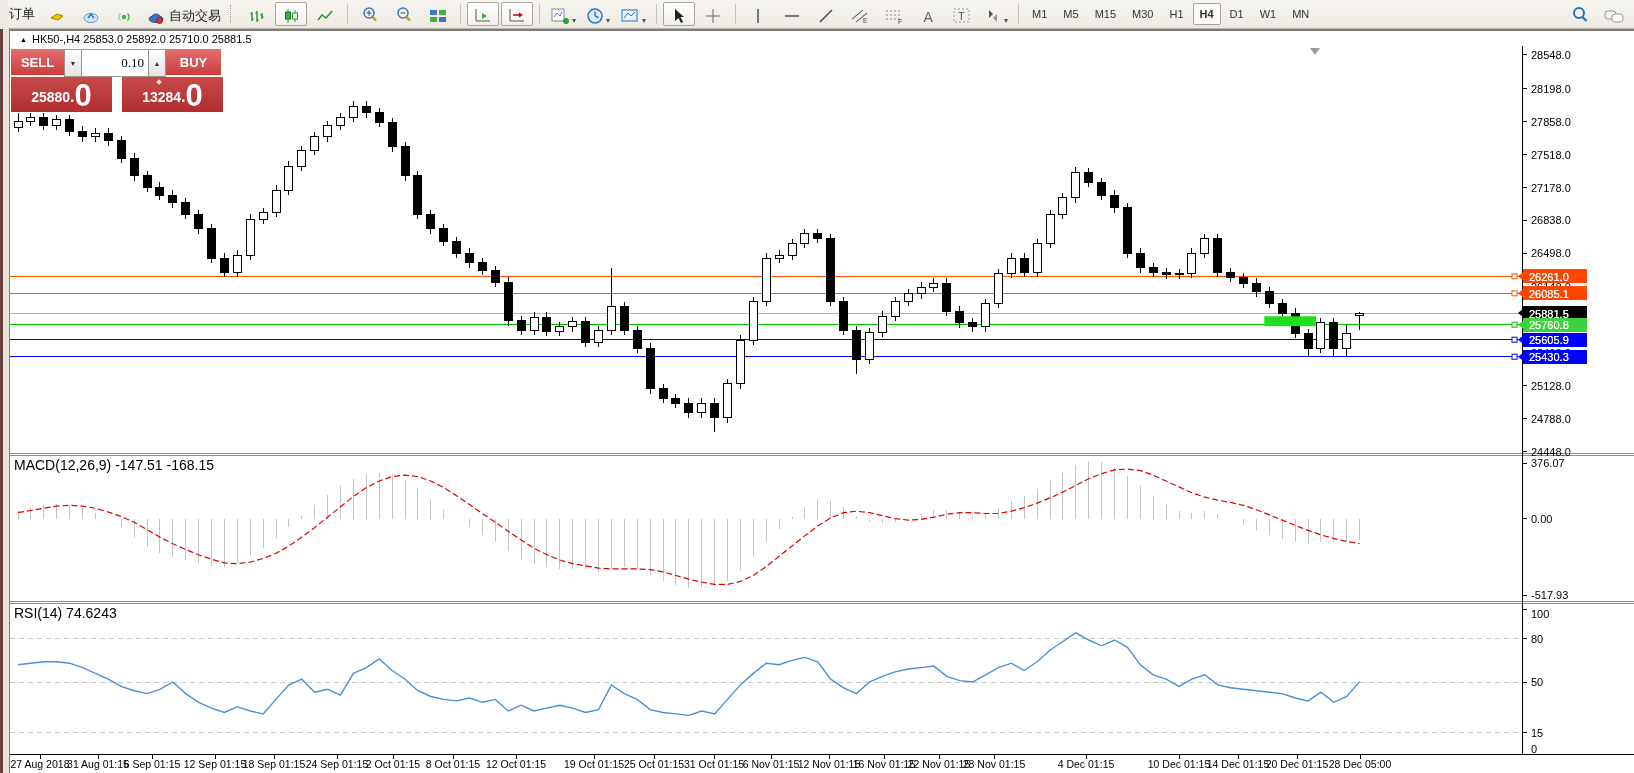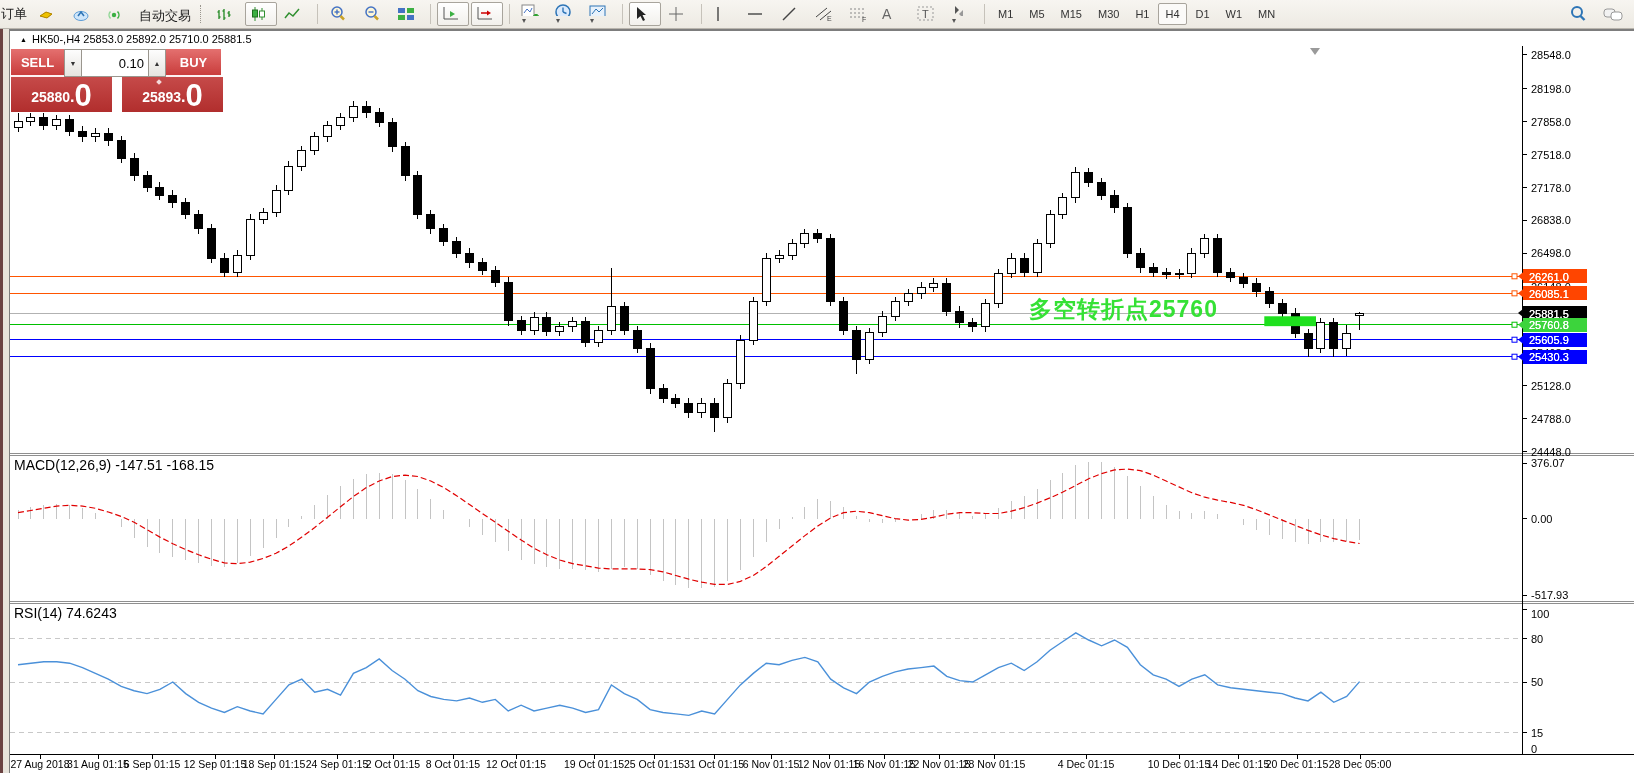--- a/index.html
+++ b/index.html
@@ -1,28 +1,28 @@
 <!DOCTYPE html>
 <html><head>
 <meta charset="utf-8">
 <style>
   html,body{margin:0;padding:0;}
   body{width:1634px;height:773px;overflow:hidden;background:#ece9e2;
        font-family:"Liberation Sans","DejaVu Sans",sans-serif;-webkit-font-smoothing:none;}
   
   .toolbar{height:28px;background:linear-gradient(#f7f5f1,#edeae3);border-bottom:1px solid #b9b5ad;
-           display:flex;align-items:center;padding:0 4px;gap:2px;white-space:nowrap;}
+           display:flex;align-items:center;padding:0 4px;gap:2px;white-space:nowrap;margin-left:8px;}
   .grip{width:5px;height:18px;border-left:1px dotted #9a968e;margin:0 3px;}
   .tsep{width:1px;height:20px;background:#c6c2ba;margin:0 4px;}
-  .tbtn{height:22px;min-width:24px;display:flex;align-items:flex-start;justify-content:center;
-        border:1px solid transparent;border-radius:2px;color:#444;font-size:12px;padding:0 3px;cursor:default;flex-direction:column;}
+  .tbtn{height:22px;min-width:24px;display:flex;align-items:flex-end;justify-content:center;
+        border:1px solid transparent;border-radius:2px;color:#444;font-size:12px;padding:0 3px;cursor:default;}
   .tbtn.active{background:linear-gradient(#ffffff,#f2f0ec);border:1px solid #a8a49c;}
   .tbtn .dd{font-size:8px;color:#555;margin-left:2px;}
   .tf{font-size:11px;color:#333;padding:0 6px;height:20px;display:flex;align-items:center;border:1px solid transparent;}
-  .tf.active{background:#fbfaf8;border:1px solid #a8a49c;border-radius:2px;}
+  .tf.active{background:#fbfaf8;border:1px solid #a8a49c;border-radius:2px;font-weight:bold;}
   .tlabel{font-size:13px;color:#222;padding:0 4px;}
   .order-label{margin-left:-7px;}
   .spacer{flex:1;}
   
   .workspace{position:relative;width:1634px;height:744px;background:#fdba74;}
   .dock-strip{position:absolute;left:0;top:0;width:3px;height:744px;background:#6a4242;}
   .dock-strip2{position:absolute;left:3px;top:0;width:6px;height:744px;background:#e7e3db;border-right:1px solid #bdb9b1;}
   .chart-window{position:absolute;left:9px;top:0;width:1625px;height:744px;background:#fff;
                 border-top:2px solid #7d7d7d;border-left:1px solid #7d7d7d;box-sizing:border-box;}
   .chart-titlebar{height:14px;display:flex;align-items:center;gap:5px;padding:1px 0 0 10px;font-size:11px;color:#000;}
@@ -31,21 +31,21 @@
   
   .ocp{position:absolute;left:1px;top:18px;width:212px;height:63px;font-family:"Liberation Sans",sans-serif;}
   .ocp-row1{display:flex;height:28px;}
   .btn-red{background:linear-gradient(#e4706f,#c93d3c);color:#fff;font-size:13px;font-weight:bold;
            display:flex;align-items:center;justify-content:center;border-bottom:2px solid rgba(255,255,255,.9);box-sizing:border-box;}
   .sell{width:53px;}
   .buy{width:55px;}
   .spin{width:18px;background:linear-gradient(#fdfdfd,#e6e4df);border:1px solid #9a968e;box-sizing:border-box;
         display:flex;align-items:center;justify-content:center;font-size:7px;color:#333;}
   .vol{width:66px;background:#fff;border-top:1px solid #9a968e;border-bottom:1px solid #9a968e;box-sizing:border-box;}
-  .vol input{width:60px;height:24px;border:0;outline:0;text-align:right;font-size:13px;font-family:Liberation Sans, sans-serif;}
+  .vol input{width:60px;height:24px;border:0;outline:0;text-align:right;font-size:13px;font-family:Liberation Serif, serif;}
   .ocp-row2{display:flex;height:35px;position:relative;}
   .price-cell{width:105px;background:linear-gradient(#c64a49,#b12e2d);color:#fff;display:flex;align-items:flex-end;
               justify-content:center;overflow:hidden;}
   .price-cell.left{margin-right:10px;}
   .p-small{font-size:14px;font-weight:bold;line-height:30px;}
   .p-dot{font-size:16px;font-weight:bold;line-height:30px;}
   .p-big{font-size:31px;font-weight:bold;line-height:33px;}
   .mid-diamond{position:absolute;left:146px;top:3px;width:4px;height:4px;background:#f4dada;transform:rotate(45deg);}
   
   .ind-label{position:absolute;font-size:14px;color:#000;left:4px;background:transparent;}
@@ -728,26 +728,25 @@
         <div class="spin">▲</div>
         <div class="btn-red buy">BUY</div>
       </div>
       <div class="ocp-row2">
         <div class="price-cell left">
           <span class="p-small">25880</span>
           <span class="p-dot">.</span>
           <span class="p-big">0</span>
         </div>
         <div class="price-cell">
-          <span class="p-small">25893</span>
+          <span class="p-small">13284</span>
           <span class="p-dot">.</span>
           <span class="p-big">0</span>
         </div>
         <div class="mid-diamond"></div>
       </div>
     </div>
 
     <div class="ind-label" style="top:426px;">MACD(12,26,9) -147.51 -168.15</div>
     <div class="ind-label" style="top:574px;">RSI(14) 74.6243</div>
 
-    <div class="annotation" style="left: 1019px; top: 263px; color: rgb(53, 225, 53);">多空转折点25760</div>
   </div>
 </div>
 
 </body></html>

